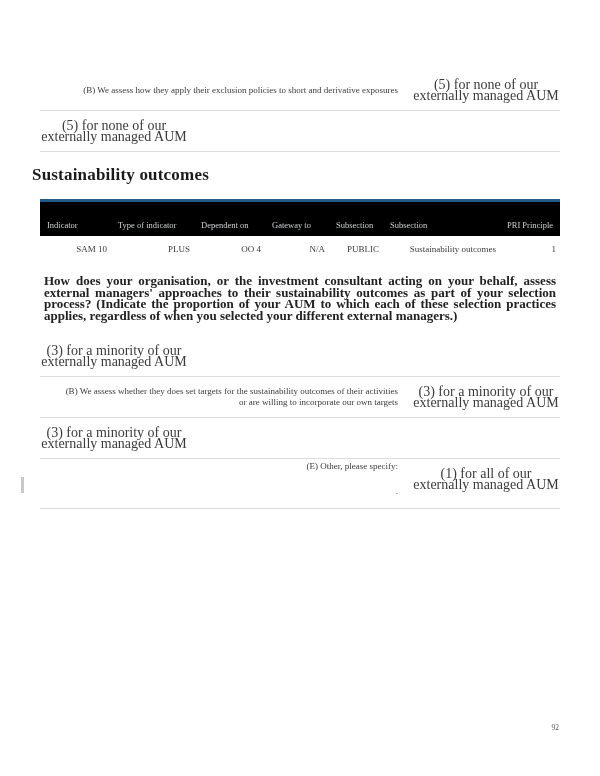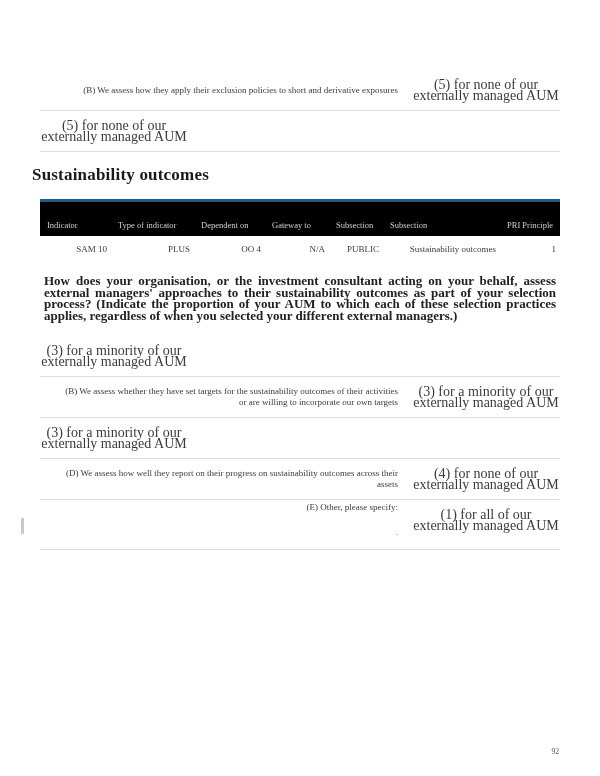--- a/index.html
+++ b/index.html
@@ -108,21 +108,21 @@
     top:16px;
     width:3px;
     height:16px;
     background:#c9c9c9;
   }
   .qa-row.other-row{padding:2px 0 12px 0;}
 
   .page-number{
     position:absolute;
     right:41px;
-    bottom:20px;
+    bottom:44px;
     font-size:7.5px;
     color:#555555;
   }
 </style>
 </head>
 <body>
 
 <div class="page">
   <div class="top-spacer"></div>
   <div class="content">
@@ -171,29 +171,25 @@
       </tbody>
     </table>
 
     <p class="question">How does your organisation, or the investment consultant acting on your behalf, assess external managers' approaches to their sustainability outcomes as part of your selection process? (Indicate the proportion of your AUM to which each of these selection practices applies, regardless of when you selected your different external managers.)</p>
 
     <div class="answers">
       <div class="qa-row">
         <div class="qa-right">(3) for a minority of our externally managed AUM</div>
       </div>
       <div class="qa-row">
-        <div class="qa-left">(B) We assess whether they have set targets for the sustainability outcomes of their activities or are willing to incorporate our own targets</div>
+        <div class="qa-left">(B) We assess whether they does set targets for the sustainability outcomes of their activities or are willing to incorporate our own targets</div>
         <div class="qa-right">(3) for a minority of our externally managed AUM</div>
       </div>
       <div class="qa-row">
         <div class="qa-right">(3) for a minority of our externally managed AUM</div>
-      </div>
-      <div class="qa-row">
-        <div class="qa-left">(D) We assess how well they report on their progress on sustainability outcomes across their assets</div>
-        <div class="qa-right">(4) for none of our externally managed AUM</div>
       </div>
       <div class="qa-row other-row">
         <div class="qa-left other-left">
           <span class="other-field-marker"></span>
           <span class="other-label-line">(E) Other, please specify:</span>
           <span class="other-dot">.</span>
         </div>
         <div class="qa-right">(1) for all of our externally managed AUM</div>
       </div>
     </div>

